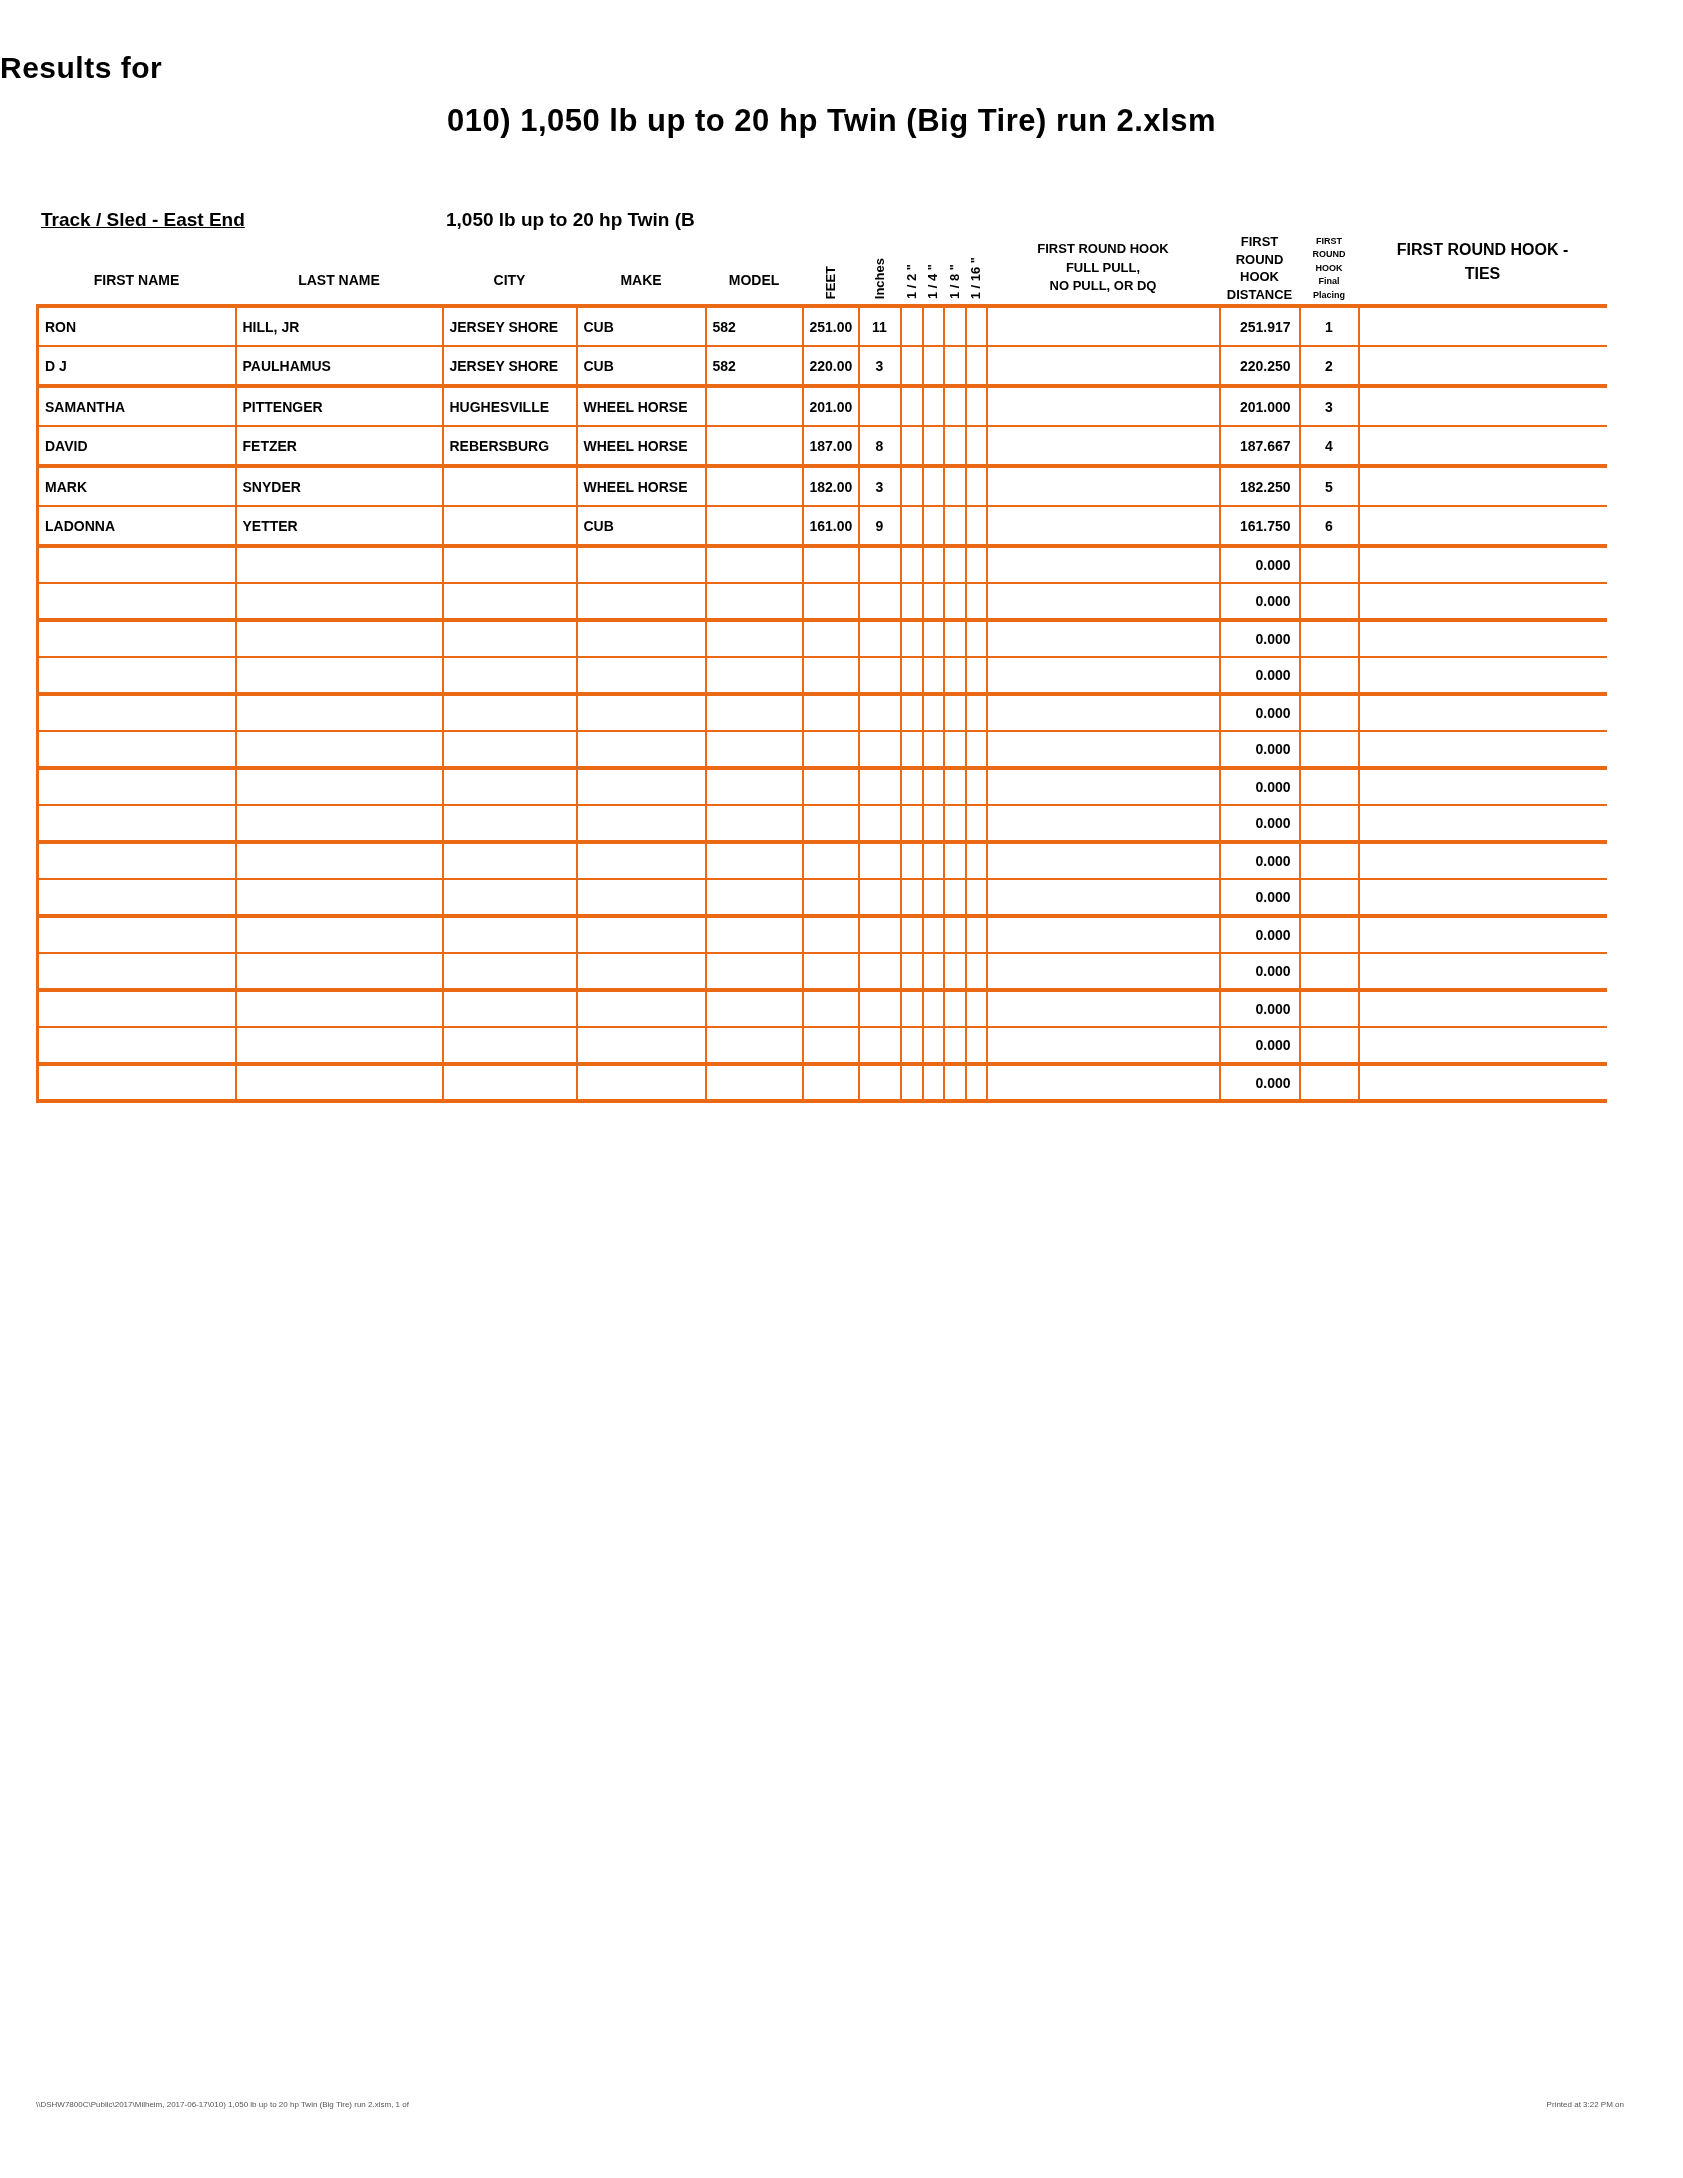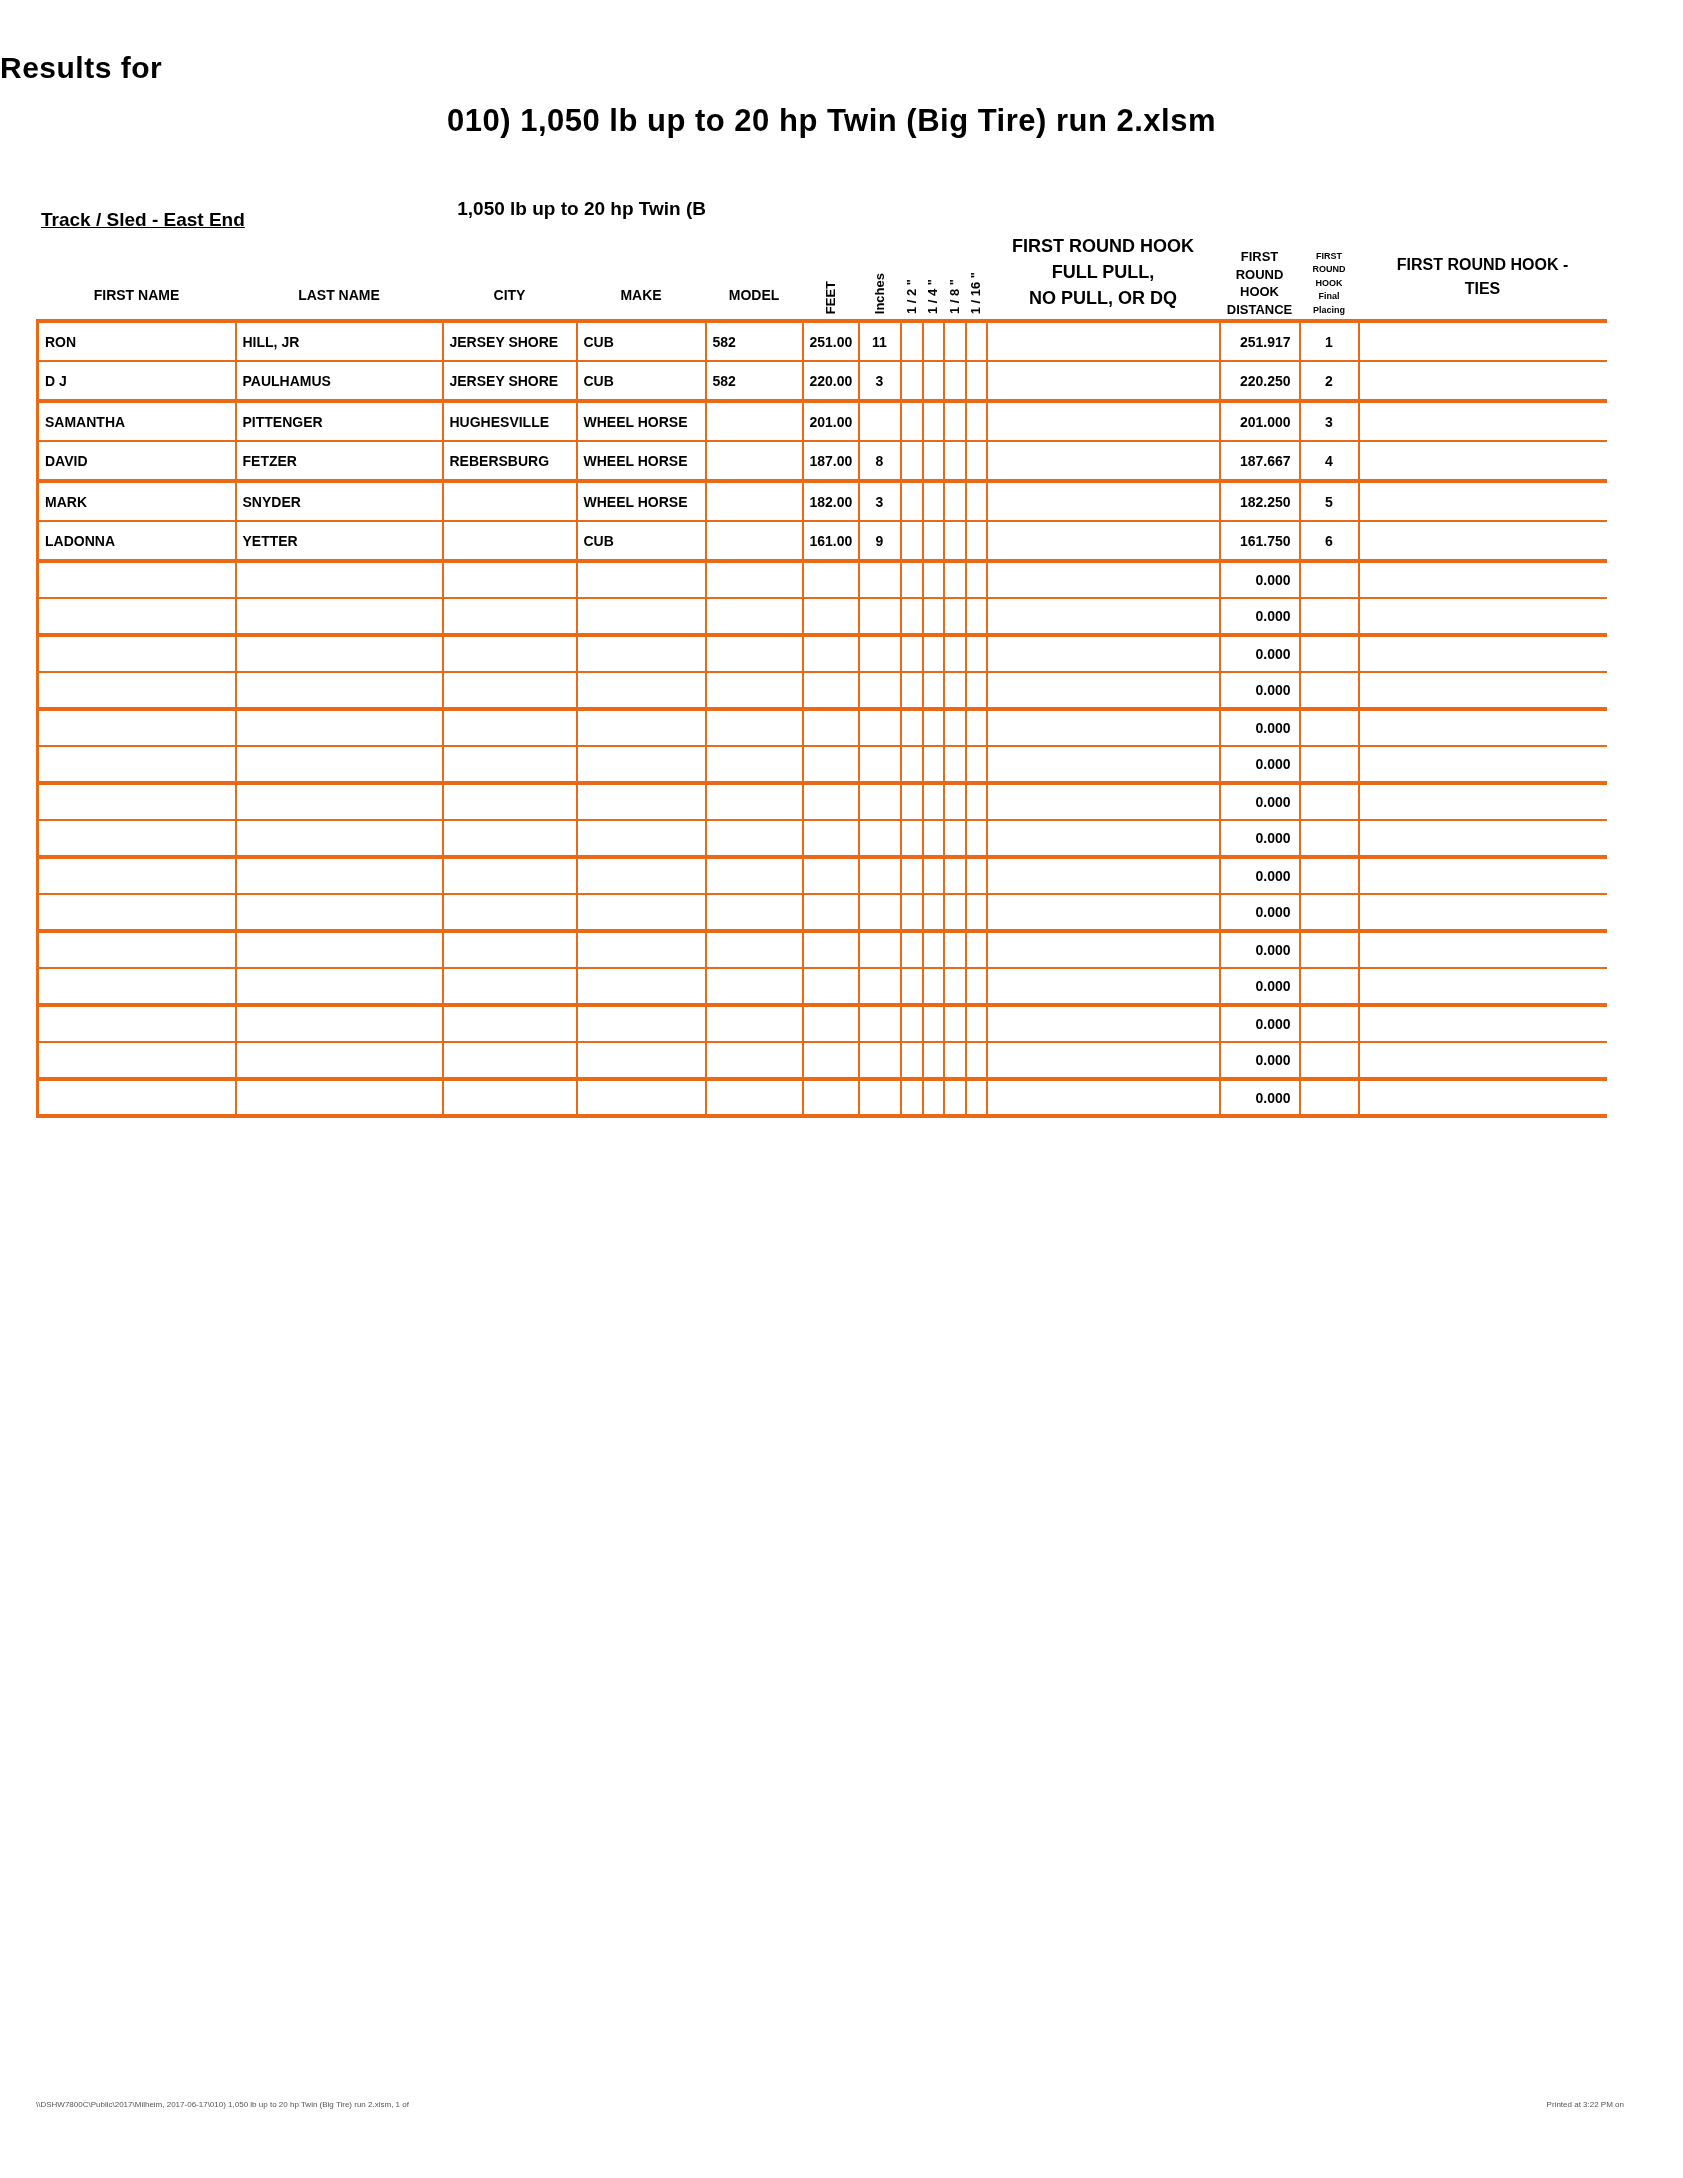--- a/index.html
+++ b/index.html
@@ -4,37 +4,37 @@
 <style>
   html,body { margin:0; padding:0; background:#fff; }
   .page {
     position:relative; width:1683px; height:2178px; background:#ffffff;
     font-family:"Liberation Sans", sans-serif; font-weight:bold; color:#000;
     overflow:hidden;
   }
   .title1 { position:absolute; top:51px; left:0; width:1663px; font-size:30px; letter-spacing:0.5px; }
   .title2 { position:absolute; top:103px; left:0; width:1663px; text-align:center; font-size:31px; letter-spacing:0.5px; }
   .tracklabel { position:absolute; top:209px; left:41px; font-size:19px; white-space:nowrap;text-decoration:underline; }
-  .classlabel { position:absolute; top:198px; left:446px; width:260px; font-size:19px; white-space:nowrap; overflow:hidden;text-align:right; }
+  .classlabel { position:absolute; top:209px; left:446px; width:260px; font-size:19px; white-space:nowrap; overflow:hidden; }
 
   table.results {
     position:absolute; left:36px; top:233px; width:1568px;
     border-collapse:collapse; table-layout:fixed;
   }
   thead tr { height:67px; }
   th {
     border:none; background:#fff; font-size:14px; text-align:center;
     vertical-align:bottom; padding:0 0 16px 0; overflow:hidden; font-weight:bold;
   }
   th.vcell { padding-bottom:5px; }
   .vert {
     writing-mode:vertical-rl; transform:rotate(180deg);
     margin:0 auto; font-size:13px; line-height:1.05; white-space:nowrap;
   }
-  th.fullpullhdr { white-space:pre-line; font-size:18px; line-height:1.45; padding-bottom:8px; }
+  th.fullpullhdr { white-space:pre-line; font-size:13px; line-height:1.45; padding-bottom:8px; }
   th.disthdr     { white-space:pre-line; font-size:13px; line-height:1.35; padding-bottom:1px; }
   th.placinghdr  { white-space:pre-line; font-size:9px;  line-height:1.5;  padding-bottom:2px; font-weight:bold; }
   th.tieshdr     { white-space:pre-line; font-size:16px; line-height:1.5;  padding-bottom:18px; }
 
   tbody td {
     border:2px solid #EB6914; font-size:14px; padding:0 6px;
     overflow:hidden; white-space:nowrap; vertical-align:middle; background:#fff;
   }
   tr.row   { height:40px; }
   tr.empty { height:37px; }

